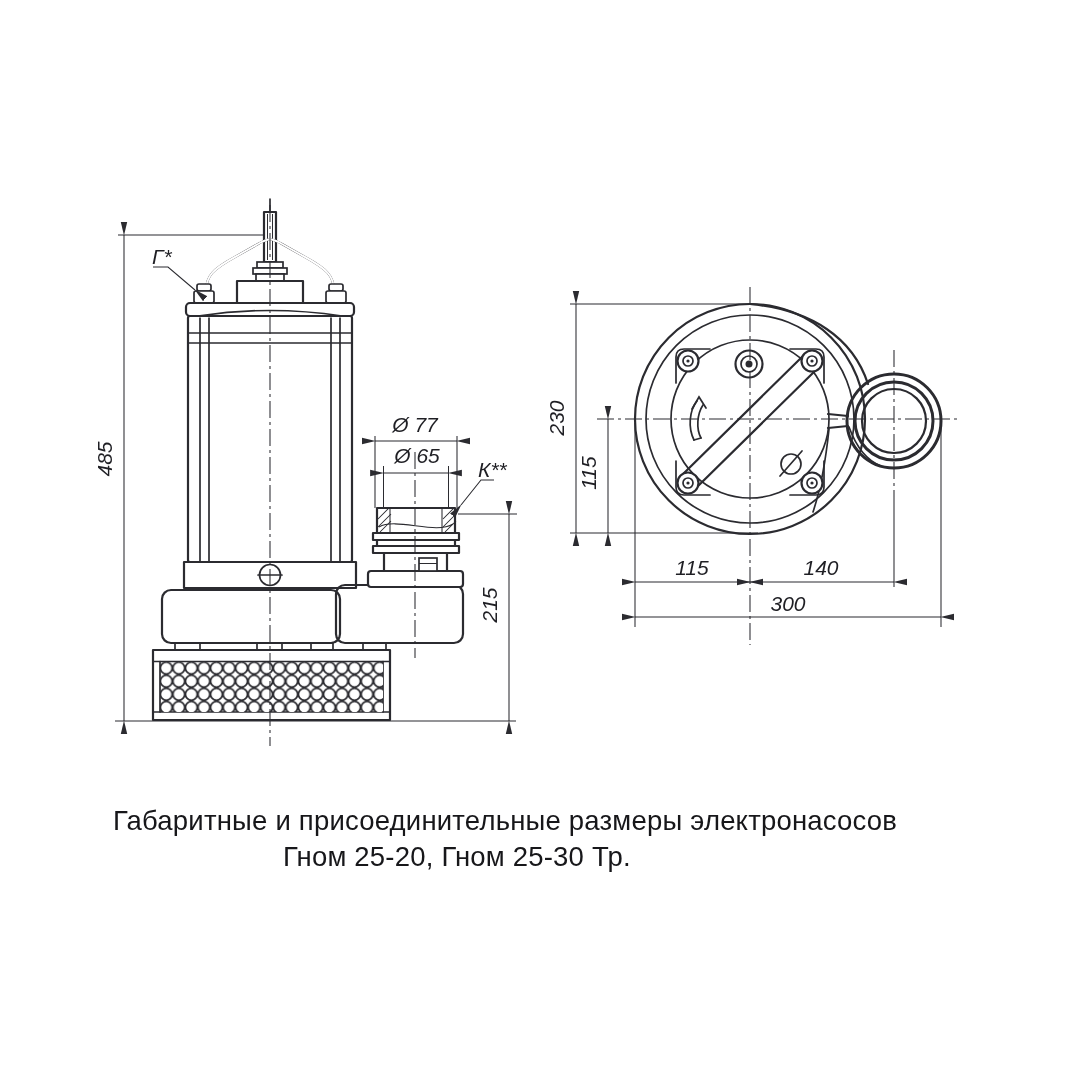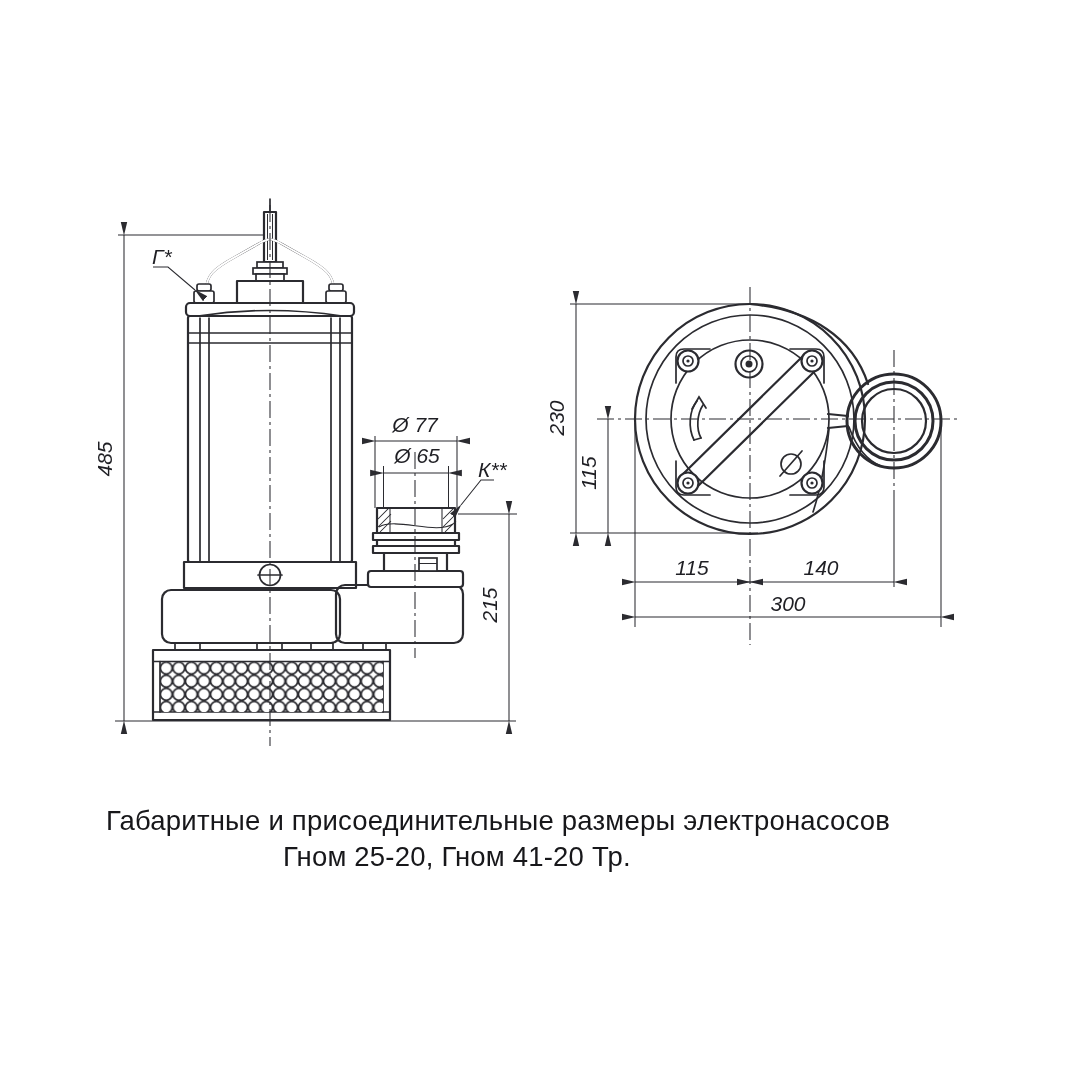--- a/index.html
+++ b/index.html
@@ -260,17 +260,17 @@
       <line x1="750" y1="582" x2="894" y2="582" class="s3" marker-start="url(#ar)" marker-end="url(#ar)"></line>
       <line x1="635" y1="617" x2="941" y2="617" class="s3" marker-start="url(#ar)" marker-end="url(#ar)"></line>
       <text x="692" y="575" class="dim" text-anchor="middle">115</text>
       <text x="821" y="575" class="dim" text-anchor="middle">140</text>
       <text x="788" y="611" class="dim" text-anchor="middle">300</text>
     </g>
   </g>
 </svg>
 
 <div>
-  <div class="cap-line" style="left:106px;top:807px;">Габаритные и присоединительные размеры электронасосов</div>
-  <div class="cap-line" style="left:283px;top:843px;">Гном 25-20, Гном 41-20 Тр.</div>
+  <div class="cap-line" style="left:113px;top:807px;">Габаритные и присоединительные размеры электронасосов</div>
+  <div class="cap-line" style="left:283px;top:843px;">Гном 25-20, Гном 25-30 Тр.</div>
 </div>
 
 </div>
 
 </body></html>

